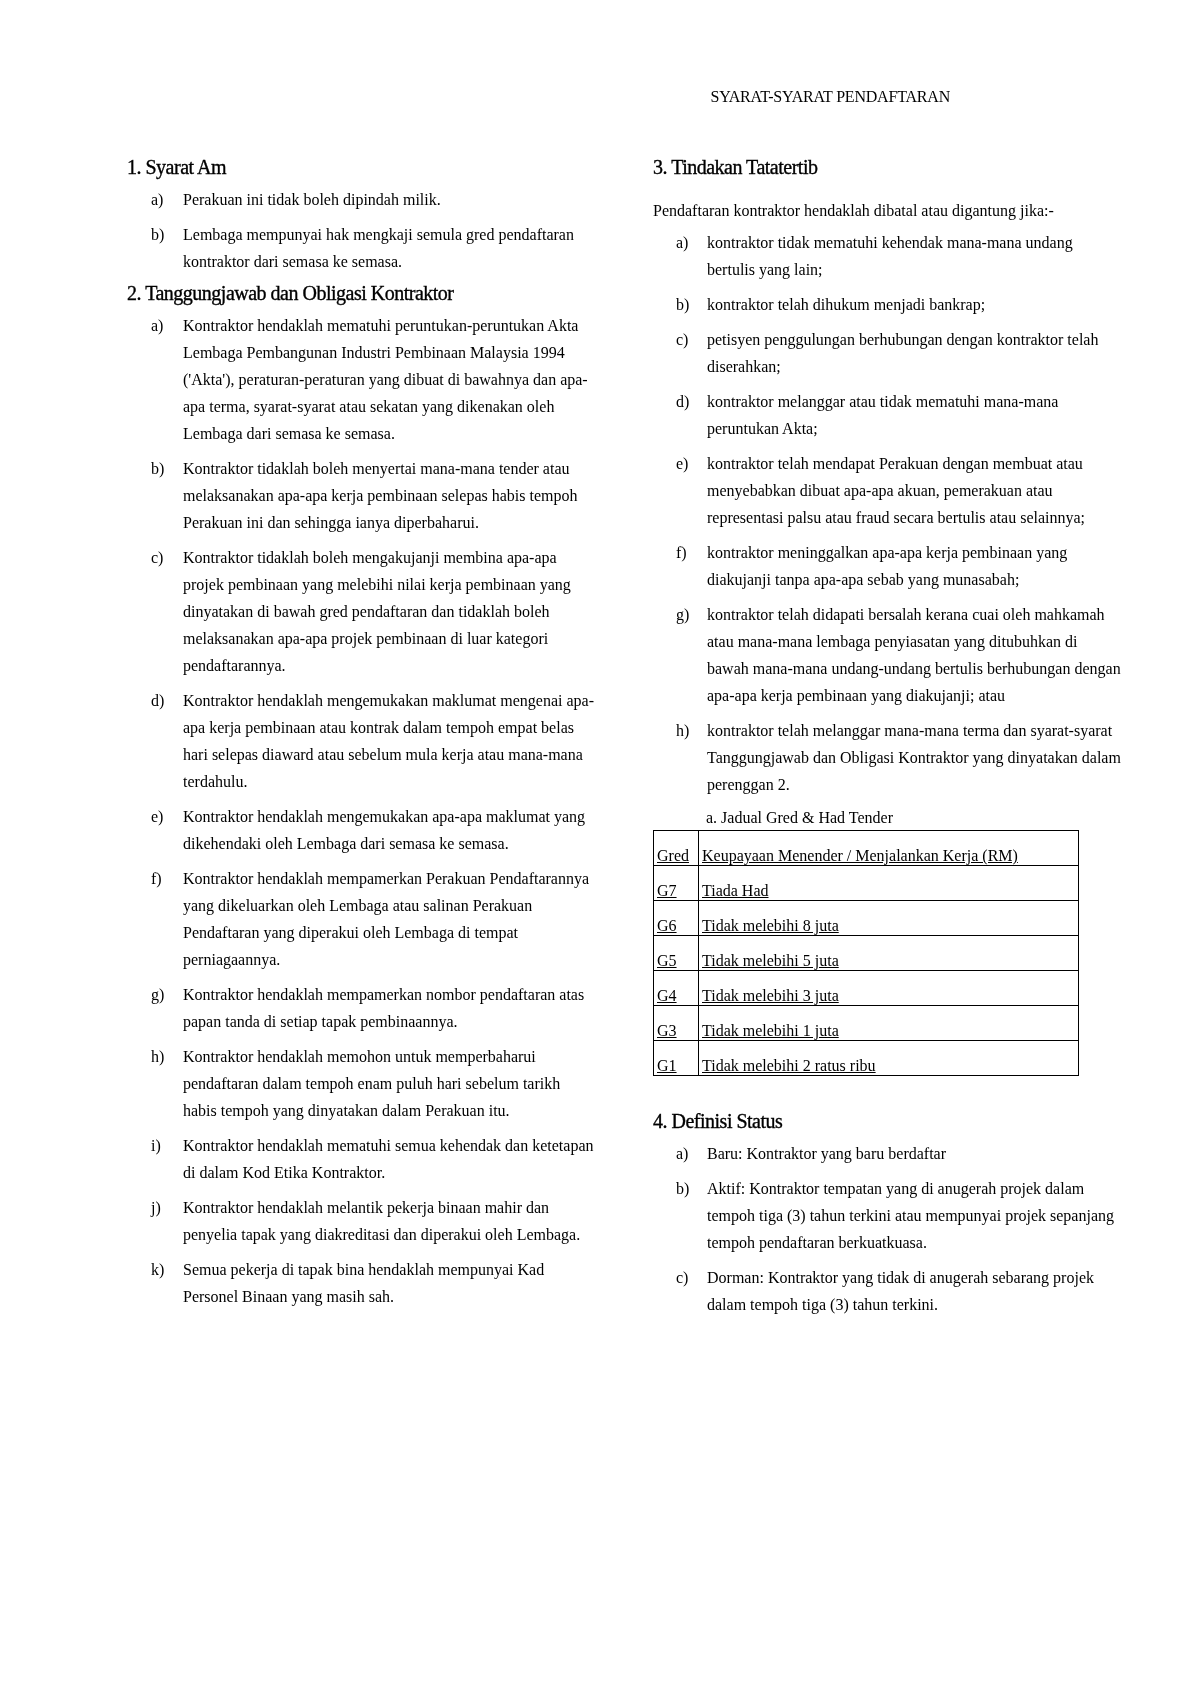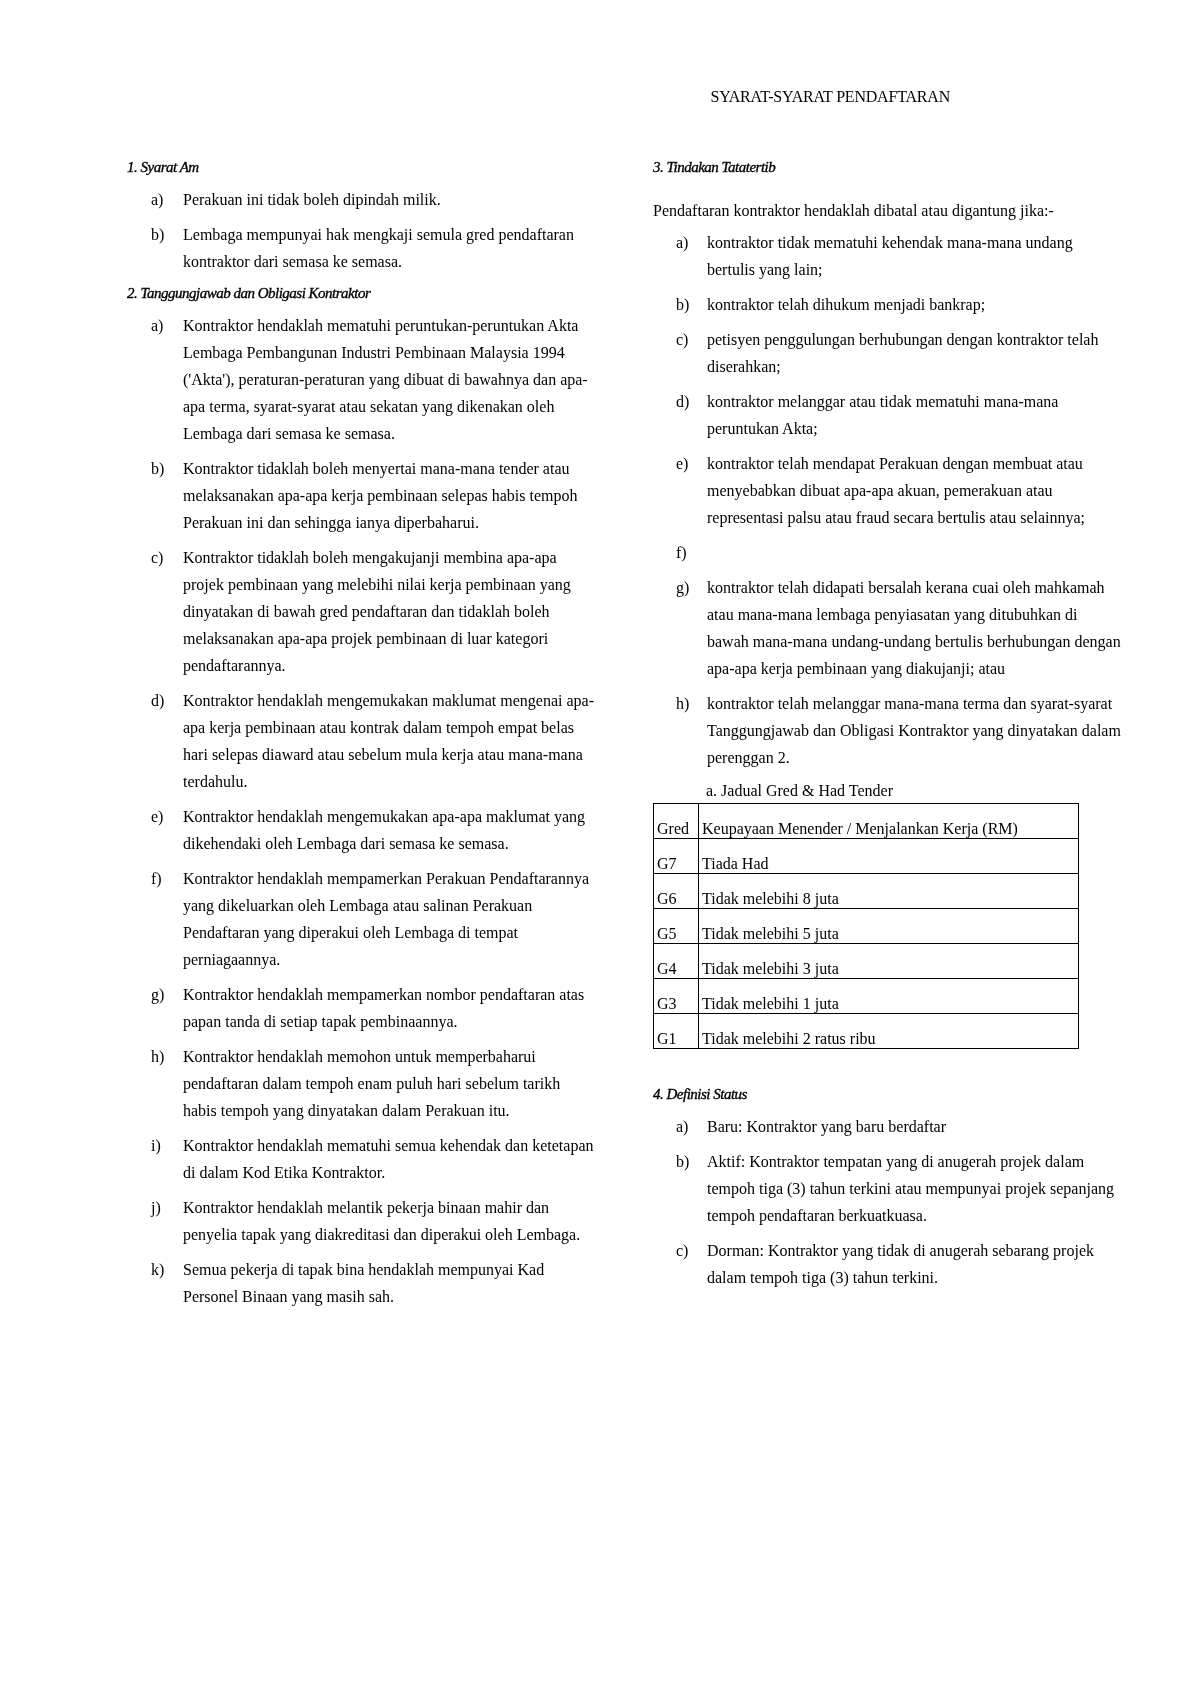--- a/index.html
+++ b/index.html
@@ -8,37 +8,38 @@
     font-family: "Liberation Serif", serif; color: #000; font-size: 16px;
   }
   .title {
     position: absolute; top: 88px; left: 0; width: 950px; text-align: right;
     font-size: 16px; letter-spacing: -0.2px;
   }
   .col { position: absolute; }
   .col-left { left: 127px; top: 157px; width: 470px; }
   .col-right { left: 653px; top: 157px; width: 470px; }
   .heading {
-    font-size: 15px; font-weight: normal; margin: 0;
-    -webkit-text-stroke: 0.35px #000; letter-spacing: -0.5px; line-height: 20px; font-style: italic;
+    font-size: 20px; font-weight: normal; margin: 0;
+    -webkit-text-stroke: 0.35px #000; letter-spacing: -0.5px; line-height: 20px;
   }
   .intro { line-height: 20px; margin-top: 24px; }
   ol.items { list-style: none; margin: 0; padding: 0; }
   ol.items li { display: flex; line-height: 27px; margin-top: 8px; }
   ol.items li .mark { width: 56px; flex: none; padding-left: 24px; box-sizing: border-box; }
   ol.items li .txt { flex: 1; }
   .col-right ol.items li .mark { width: 54px; padding-left: 23px; }
   .sec1 ol.items { margin-top: 9px; }
   .sec2 { margin-top: 8px; }
   .sec2 ol.items { margin-top: 9px; }
   .sec3 ol.items { margin-top: 7px; }
   .table-caption { margin-top: 10px; padding-left: 53px; line-height: 20px; font-family: Liberation Serif, serif; }
   table.grade {
     border-collapse: collapse; margin-top: 2px; width: 426px;
     font-size: 16px;
+    text-decoration: underline;
   }
   table.grade td {
     border: 1px solid #000; height: 34px; padding: 0 4px 0 3px;
     vertical-align: bottom; line-height: 18px; padding-bottom: 0px;
   }
   table.grade td.g { width: 37px; }
   .sec4 { margin-top: 35px; }
   .sec4 ol.items { margin-top: 9px; }
 </style>
 </head>
@@ -131,20 +132,21 @@
         <li>
           <span class="mark">d)</span>
           <span class="txt">kontraktor melanggar atau tidak mematuhi mana-mana peruntukan Akta;</span>
         </li>
         <li>
           <span class="mark">e)</span>
           <span class="txt">kontraktor telah mendapat Perakuan dengan membuat atau menyebabkan dibuat apa-apa akuan, pemerakuan atau representasi palsu atau fraud secara bertulis atau selainnya;</span>
         </li>
         <li>
           <span class="mark">f)</span>
+          <span class="txt">kontraktor meninggalkan apa-apa kerja pembinaan yang diakujanji tanpa apa-apa sebab yang munasabah;</span>
         </li>
         <li>
           <span class="mark">g)</span>
           <span class="txt">kontraktor telah didapati bersalah kerana cuai oleh mahkamah atau mana-mana lembaga penyiasatan yang ditubuhkan di bawah mana-mana undang-undang bertulis berhubungan dengan apa-apa kerja pembinaan yang diakujanji; atau</span>
         </li>
         <li>
           <span class="mark">h)</span>
           <span class="txt">kontraktor telah melanggar mana-mana terma dan syarat-syarat Tanggungjawab dan Obligasi Kontraktor yang dinyatakan dalam perenggan 2.</span>
         </li>
       </ol>

